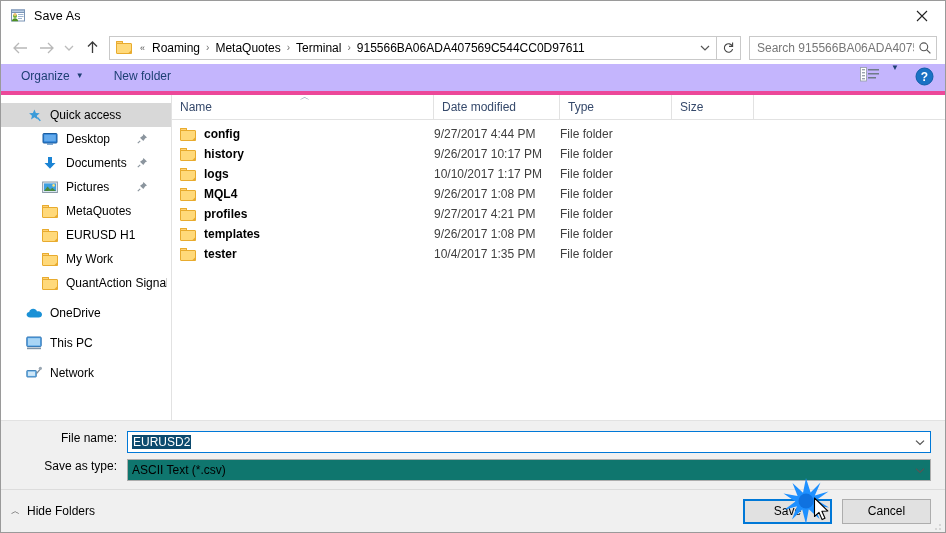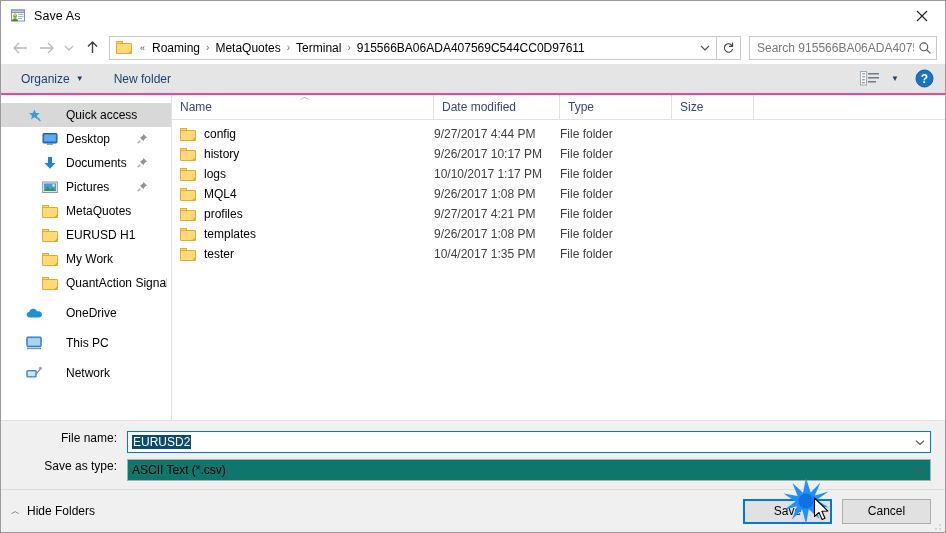--- a/index.html
+++ b/index.html
@@ -142,24 +142,24 @@
   }
   .search-icon {
     width: 22px;
     display: flex; align-items: center; justify-content: center;
     flex: 0 0 auto;
   }
 
   
   .toolbar {
     height: 31px;
-    background: #e5e5e5;
-    border-bottom: 2px solid #ec4899;
-    display: flex;
-    align-items: center;
+    background: #c4b5fd;
+    border-bottom: 4px solid #ec4899;
+    display: flex;
+    align-items: flex-start;
     flex: 0 0 auto;
     padding: 0 8px 0 14px;
     box-sizing: border-box;
   }
   .tb-item {
     font-size: 12px;
     color: #1d3f73;
     display: flex;
     align-items: center;
     height: 24px;
@@ -217,21 +217,21 @@
     flex: 0 0 auto;
     position: relative;
     display: flex; align-items: center; justify-content: center;
   }
   .side-label { overflow: hidden; }
   .pin {
     position: absolute;
     right: 22px;
     width: 12px; height: 12px;
   }
-  .indent-0 { padding-left: 24px; gap: 16px; }
+  .indent-0 { padding-left: 24px; }
   .indent-1 { padding-left: 40px; }
 
   
   .folder {
     width: 16px; height: 13px;
     position: relative;
   }
   .folder .tab {
     position: absolute;
     left: 0; top: 0;
@@ -304,20 +304,21 @@
     align-items: center;
     font-size: 12px;
     color: #000;
   }
   .cell-name {
     width: 262px;
     display: flex;
     align-items: center;
     padding-left: 8px;
     box-sizing: border-box;
+    font-weight: bold;
   }
   .cell-name .folder { margin-right: 8px; flex: 0 0 auto; }
   .cell-date { width: 126px; color: #404040; }
   .cell-type { width: 112px; color: #404040; }
   .cell-size { width: 82px; color: #404040; }
 
   
   .fields {
     flex: 0 0 auto;
     background: #f0f0f0;

